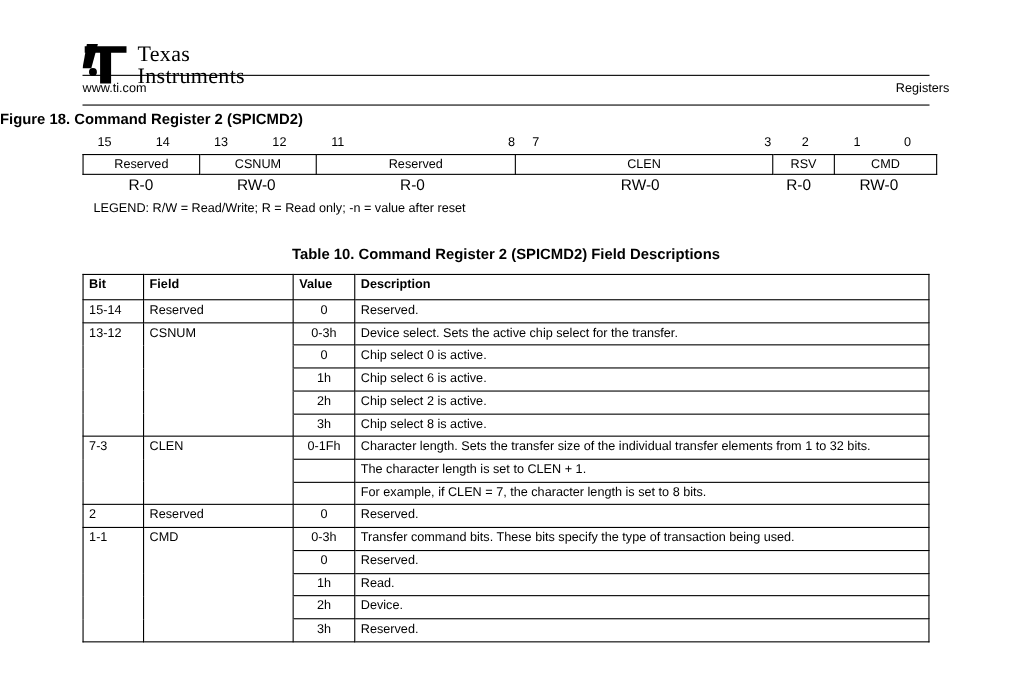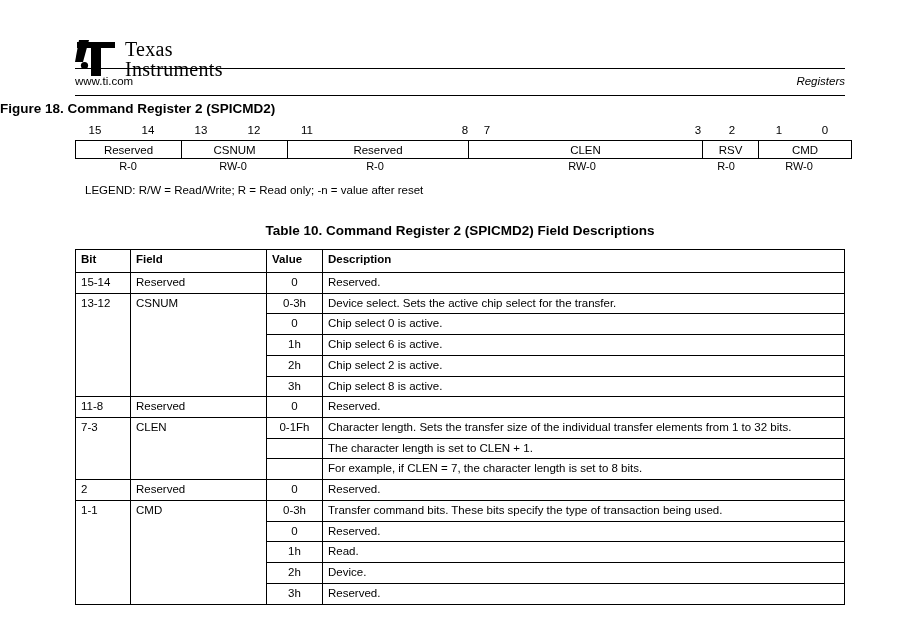--- a/index.html
+++ b/index.html
@@ -56,24 +56,23 @@
     border-top: 1px solid #000;
   }
   .header-left {
     position: absolute;
     left: 75px;
     top: 75px;
     font-size: 11.5px;
   }
   .header-right {
     position: absolute;
-    right: 75px;
+    right: 57px;
     top: 75px;
     font-size: 11.5px;
-    font-style: italic;
   }
   .header-rule2 {
     position: absolute;
     left: 75px;
     top: 95px;
     width: 770px;
     border-top: 1px solid #000;
   }
 
   
@@ -113,21 +112,21 @@
   table.bitrow td {
     border: 1px solid #000;
     text-align: center;
     font-size: 11.5px;
     height: 17px;
     padding: 0;
   }
   .rwrow {
     position: relative;
     height: 18px;
-    font-size: 11px;
+    font-size: 14px;
     margin-top: 1px;
   }
   .rwrow span {
     position: absolute;
     top: 0;
     transform: translateX(-50%);
   }
   .legend {
     position: absolute;
     left: 85px;
@@ -299,26 +298,20 @@
         <td class="c">2h</td>
         <td>Chip select 2 is active.</td>
       </tr>
       <tr class="row-h">
         <td class="nb-top"></td>
         <td class="nb-top"></td>
         <td class="c">3h</td>
         <td>Chip select 8 is active.</td>
       </tr>
 
-      <tr class="row-h">
-        <td>11-8</td>
-        <td>Reserved</td>
-        <td class="c">0</td>
-        <td>Reserved.</td>
-      </tr>
 
       <tr class="row-h">
         <td class="nb-bottom">7-3</td>
         <td class="nb-bottom">CLEN</td>
         <td class="c">0-1Fh</td>
         <td>Character length. Sets the transfer size of the individual transfer elements from 1 to 32 bits.</td>
       </tr>
       <tr class="row-h">
         <td class="nb-top nb-bottom"></td>
         <td class="nb-top nb-bottom"></td>

